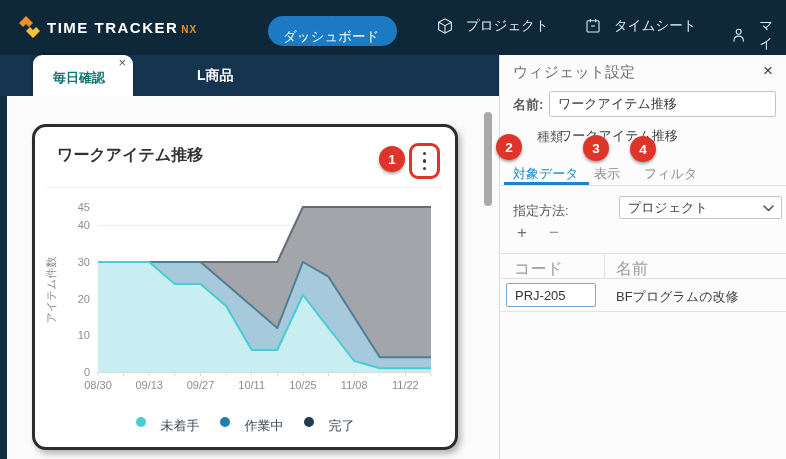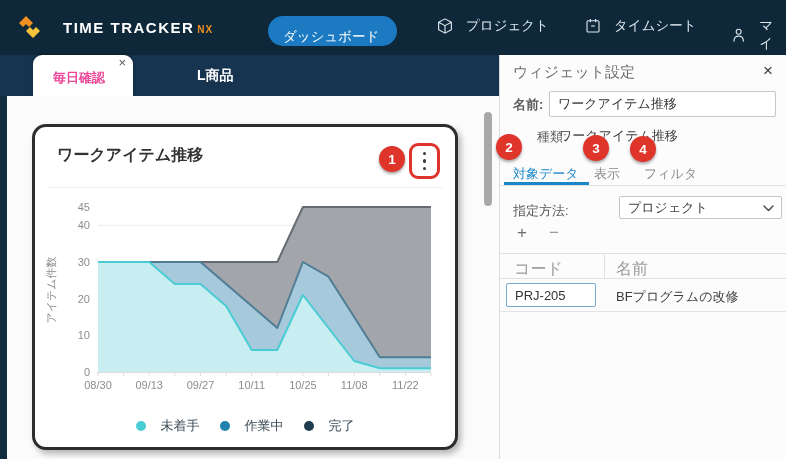--- a/index.html
+++ b/index.html
@@ -3,36 +3,36 @@
 <meta charset="utf-8">
 <style>
   * { margin:0; padding:0; box-sizing:border-box; }
   html,body { width:786px; height:459px; overflow:hidden;
     font-family:"Liberation Sans","DejaVu Sans",sans-serif; }
   #app { position:relative; width:786px; height:459px; background:#fbfbfb; overflow:hidden; }
 
   
   .topbar { position:absolute; left:0; top:0; width:786px; height:55px; background:#0f2839; }
   .logo-icon { position:absolute; left:16px; top:13px; }
-  .brand { position:absolute; left:63px; top:19px; color:#fff; font-size:15px; font-weight:bold; letter-spacing:1.5px; white-space:nowrap; }
+  .brand { position:absolute; left:47px; top:19px; color:#fff; font-size:15px; font-weight:bold; letter-spacing:1.5px; white-space:nowrap; }
   .brand .nx { color:#ef8f1f; font-size:10px; letter-spacing:1px; margin-left:3px; }
   .nav-pill { position:absolute; left:268px; top:16px; height:30px; border-radius:15px; background:#1b7ac1;
     display:flex; align-items:center; gap:11px; padding:0 18px 0 15px; color:#fff; font-size:13.5px; cursor:pointer;flex-direction:column; }
   .nav-item { position:absolute; top:17px; display:flex; align-items:center; gap:12px; color:#dde8f0; font-size:13.5px; cursor:pointer; }
   .nav-project { left:436px; } .nav-timesheet { left:584px; } .nav-my { left:730px; }
 
   
   .tabbar { position:absolute; left:0; top:55px; width:499px; height:41px; background:#163450; }
   .left-rail { position:absolute; left:0; top:96px; width:7px; height:363px; background:#112d3f; }
   .chev-btn { position:absolute; top:65px; cursor:pointer; }
   .chev-left { left:2px; } .chev-right { left:196px; }
   .tab-active { position:absolute; left:33px; top:0; width:100px; height:41px; background:#fff;
     border-radius:9px 9px 0 0; box-shadow:0 -1px 3px rgba(0,0,0,.3); }
   .tab-active .tab-label { position:absolute; left:0; right:8px; top:14px; text-align:center;
-    font-size:13px; font-weight:bold; color:#ec4899; }
+    font-size:13px; font-weight:bold; color:#0f766e; }
   .tab-close { position:absolute; right:7px; top:0px; font-size:13px; color:#555; cursor:pointer; line-height:16px; }
   .next-tab { position:absolute; left:149px; top:12px; color:#fff; font-size:14px; font-weight:bold; cursor:pointer;margin-left:48px; }
   .add-widget { position:absolute; left:217px; top:64px; height:26px; border:1.5px solid #dfe7ee; border-radius:6px;
     color:#eef4f8; font-size:12.5px; display:flex; align-items:center; padding:0 10px; cursor:pointer; background:transparent; }
   .tool-icon { position:absolute; top:64px; cursor:pointer; }
   .icon-export { left:351px; } .icon-import { left:383px; } .icon-refresh { left:413px; }
   .menu-btn { position:absolute; left:449px; top:58px; width:34px; height:34px; border-radius:50%;
     background:#cfe6f6; display:flex; flex-direction:column; justify-content:center; align-items:center; gap:3px; cursor:pointer; }
   .menu-btn i { display:block; width:16px; height:3px; border-radius:2px; background:#1b6fa8; }
 
@@ -44,21 +44,21 @@
   .badge { width:26px; height:26px; border-radius:50%; background:#df342a; color:#fff; font-size:13.5px; font-weight:bold;
     display:flex; align-items:center; justify-content:center; box-shadow:0 2px 3px rgba(0,0,0,.35); }
   .badge-1 { position:absolute; left:344px; top:19px; }
   .kebab-box { position:absolute; left:374px; top:16px; width:31px; height:36px; border:3px solid #df342a;
     border-radius:9px; display:flex; flex-direction:column; align-items:center; justify-content:center; gap:4px; cursor:pointer; background:#fff; }
   .kdot { width:3.5px; height:3.5px; border-radius:50%; background:#3a3a3a; }
   .card-sep { position:absolute; left:12px; right:12px; top:60px; height:1px; background:#ededed; }
   #chart-wrap { position:absolute; left:6px; top:64px; width:415px; height:207px; }
   #chart-svg .tick { font-size:11px; fill:#8c8c8c; }
   #legend { position:absolute; left:0; right:0; top:290px; display:flex; justify-content:center; gap:20px; }
-  .legend-item { display:flex; align-items:center; gap:15px; font-size:13px; color:#3c4c57; cursor:pointer; }
+  .legend-item { display:flex; align-items:flex-start; gap:15px; font-size:13px; color:#3c4c57; cursor:pointer; }
   .ldot { width:10px; height:10px; border-radius:50%; display:inline-block; }
 
   .scroll-thumb { position:absolute; left:484px; top:112px; width:8px; height:94px; background:#a8a8a8; border-radius:4px; cursor:pointer; }
 
   
   .panel { position:absolute; left:499px; top:55px; width:287px; height:404px; background:#fcfcfc; border-left:1px solid #dcdcdc; }
   .panel-title { position:absolute; left:13px; top:8px; font-size:15px; color:#6e6e6e; }
   .panel-close { position:absolute; right:13px; top:6px; font-size:17px; color:#3c3c3c; cursor:pointer; }
   .p-label { position:absolute; font-size:13px; color:#5a5a5a; }
   .name-label { left:13px; top:41px;font-weight:bold; }

